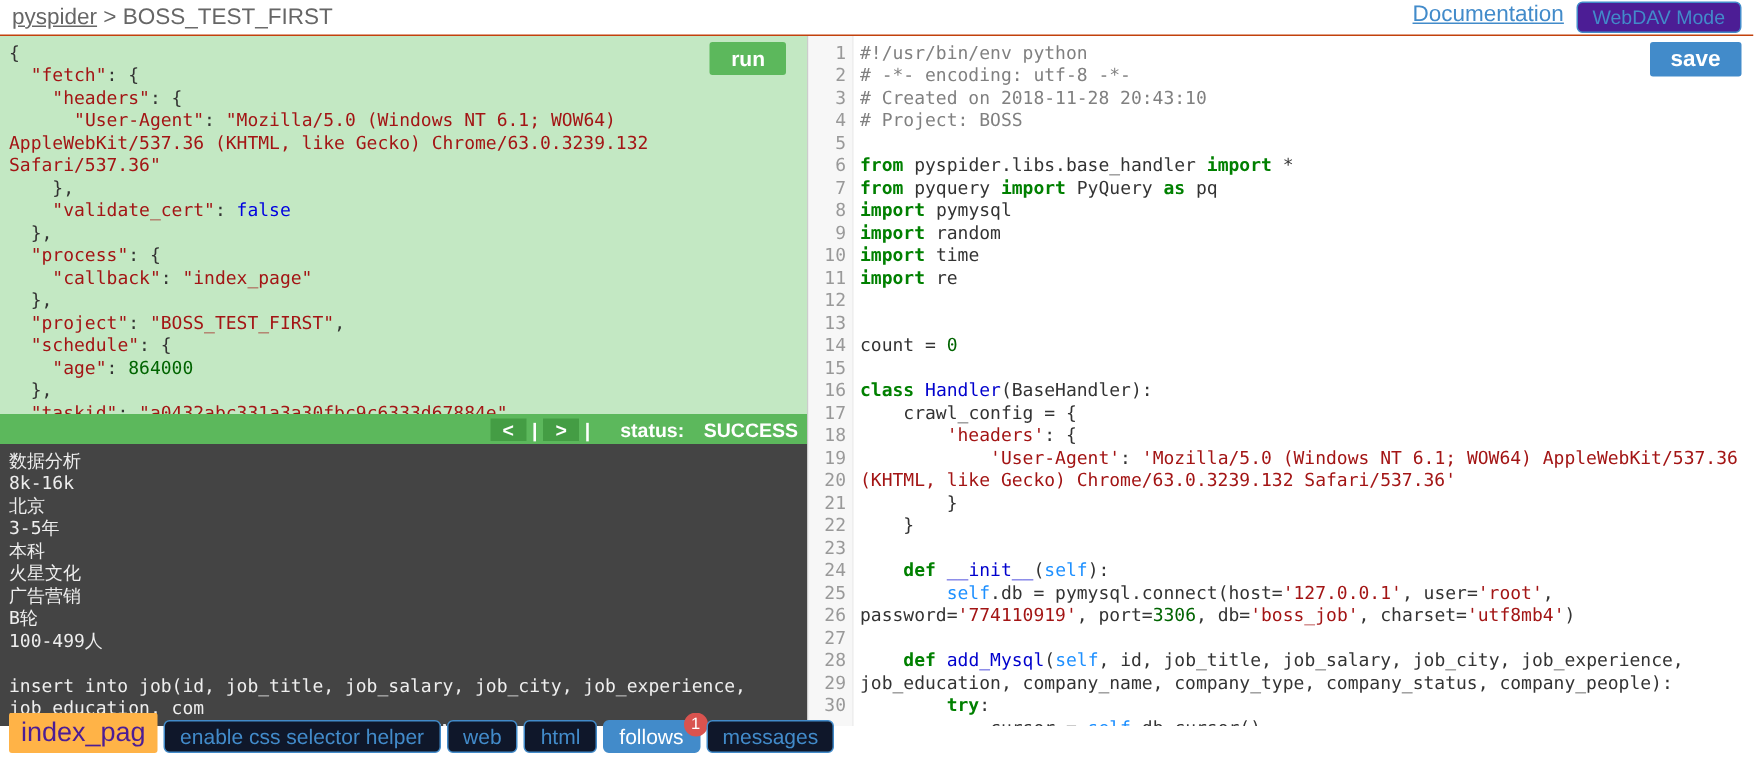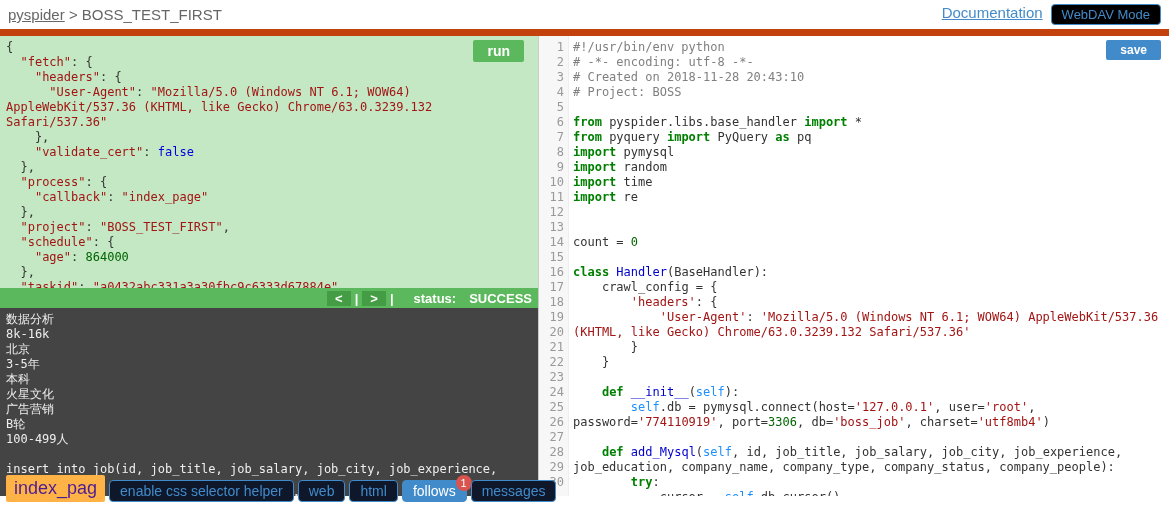--- a/index.html
+++ b/index.html
@@ -1,38 +1,38 @@
 <!DOCTYPE html>
 <html><head>
 <meta charset="utf-8">
 <style>
 *{box-sizing:border-box;margin:0;padding:0}
 body{font-family:Arial,Helvetica,sans-serif;font-size:13px;width:1169px;height:506px;overflow:hidden;background:#fff;color:#333}
-.top-bar{display:flex;justify-content:space-between;align-items:center;padding:2px 8px;border-bottom:7px solid #c2410c;height:36px;background:#fff}
+.top-bar{display:flex;justify-content:space-between;align-items:center;padding:2px 8px;border-bottom:1px solid #c2410c;height:24px;background:#fff}
 .breadcrumb{font-size:15px;color:#666}
 .breadcrumb a{color:#666;text-decoration:underline}
 .top-right{display:flex;gap:8px;align-items:flex-start}
 .doc-link{color:#428bca;text-decoration:underline;font-size:15px}
-.webdav-btn{border:1px solid #428bca;color:#428bca;background:#000000;padding:2px 10px;border-radius:4px;font-size:13px;cursor:pointer}
+.webdav-btn{border:1px solid #428bca;color:#428bca;background:#4c1d95;padding:2px 10px;border-radius:4px;font-size:13px;cursor:pointer}
 .main{display:flex;height:460px}
 .left-col{width:539px;display:flex;flex-direction:column;border-right:1px solid #ccc}
 .req-panel{position:relative;background:#c3e8c3;height:252px;overflow:auto;font-family:monospace;font-size:12px;line-height:1.25;padding:4px 6px;color:#333}
 .run-btn{position:absolute;top:4px;right:14px;background:#5cb85c;color:#fff;border:none;padding:3px 14px;font-weight:bold;font-size:14px;border-radius:2px;cursor:pointer}
 .nav-bar{background:#5cb85c;color:#fff;display:flex;justify-content:flex-end;align-items:center;height:20px;font-size:13px;font-weight:bold;padding-right:6px;gap:4px}
 .nav-bar .arrow{background:#449d44;padding:0 8px;cursor:pointer}
 .resp-panel{background:#444;color:#eee;flex:1;font-family:monospace;font-size:12px;line-height:1.25;padding:4px 6px;overflow:auto;white-space:pre-wrap}
 .bottom-btns{position:absolute;left:6px;bottom:4px;display:flex;gap:4px;align-items:flex-end}
 .tag-btn{background:#0f172a;border:1px solid #428bca;color:#428bca;border-radius:4px;padding:2px 10px;font-size:14px;cursor:pointer;position:relative}
 .tag-btn.active{background:#428bca;color:#fff}
 .badge{position:absolute;top:-6px;right:-6px;background:#d9534f;color:#fff;border-radius:50%;width:16px;height:16px;font-size:11px;text-align:center;line-height:16px}
 .idx-tab{background:#ffb347;color:#4c1d95;padding:3px 8px;font-size:18px;border-radius:2px}
 .right-col{flex:1;position:relative;display:flex}
 .gutter{width:30px;background:#f7f7f7;text-align:right;color:#999;font-family:monospace;font-size:12px;line-height:1.25;padding:4px 4px 4px 0;border-right:1px solid #eee}
 .code{flex:1;font-family:monospace;font-size:12px;line-height:1.25;padding:4px 4px;white-space:pre-wrap;word-break:break-word;overflow:auto}
-.save-btn{position:absolute;top:4px;right:8px;background:#428bca;color:#fff;border:none;padding:3px 14px;font-weight:bold;border-radius:2px;cursor:pointer;font-size:12px}
+.save-btn{position:absolute;top:4px;right:8px;background:#428bca;color:#fff;border:none;padding:3px 14px;font-weight:bold;border-radius:2px;cursor:pointer;font-size:15px}
 .k-key{color:#a31515}
 .k-str{color:#a31515}
 .k-false{color:#0000e0}
 .k-num{color:#006400}
 .py-kw{color:#008000;font-weight:bold}
 .py-cm{color:#808080}
 .py-self{color:#1e90ff}
 .py-str{color:#a31515}
 .py-num{color:#006400}
 .py-def{color:#0000cd}

